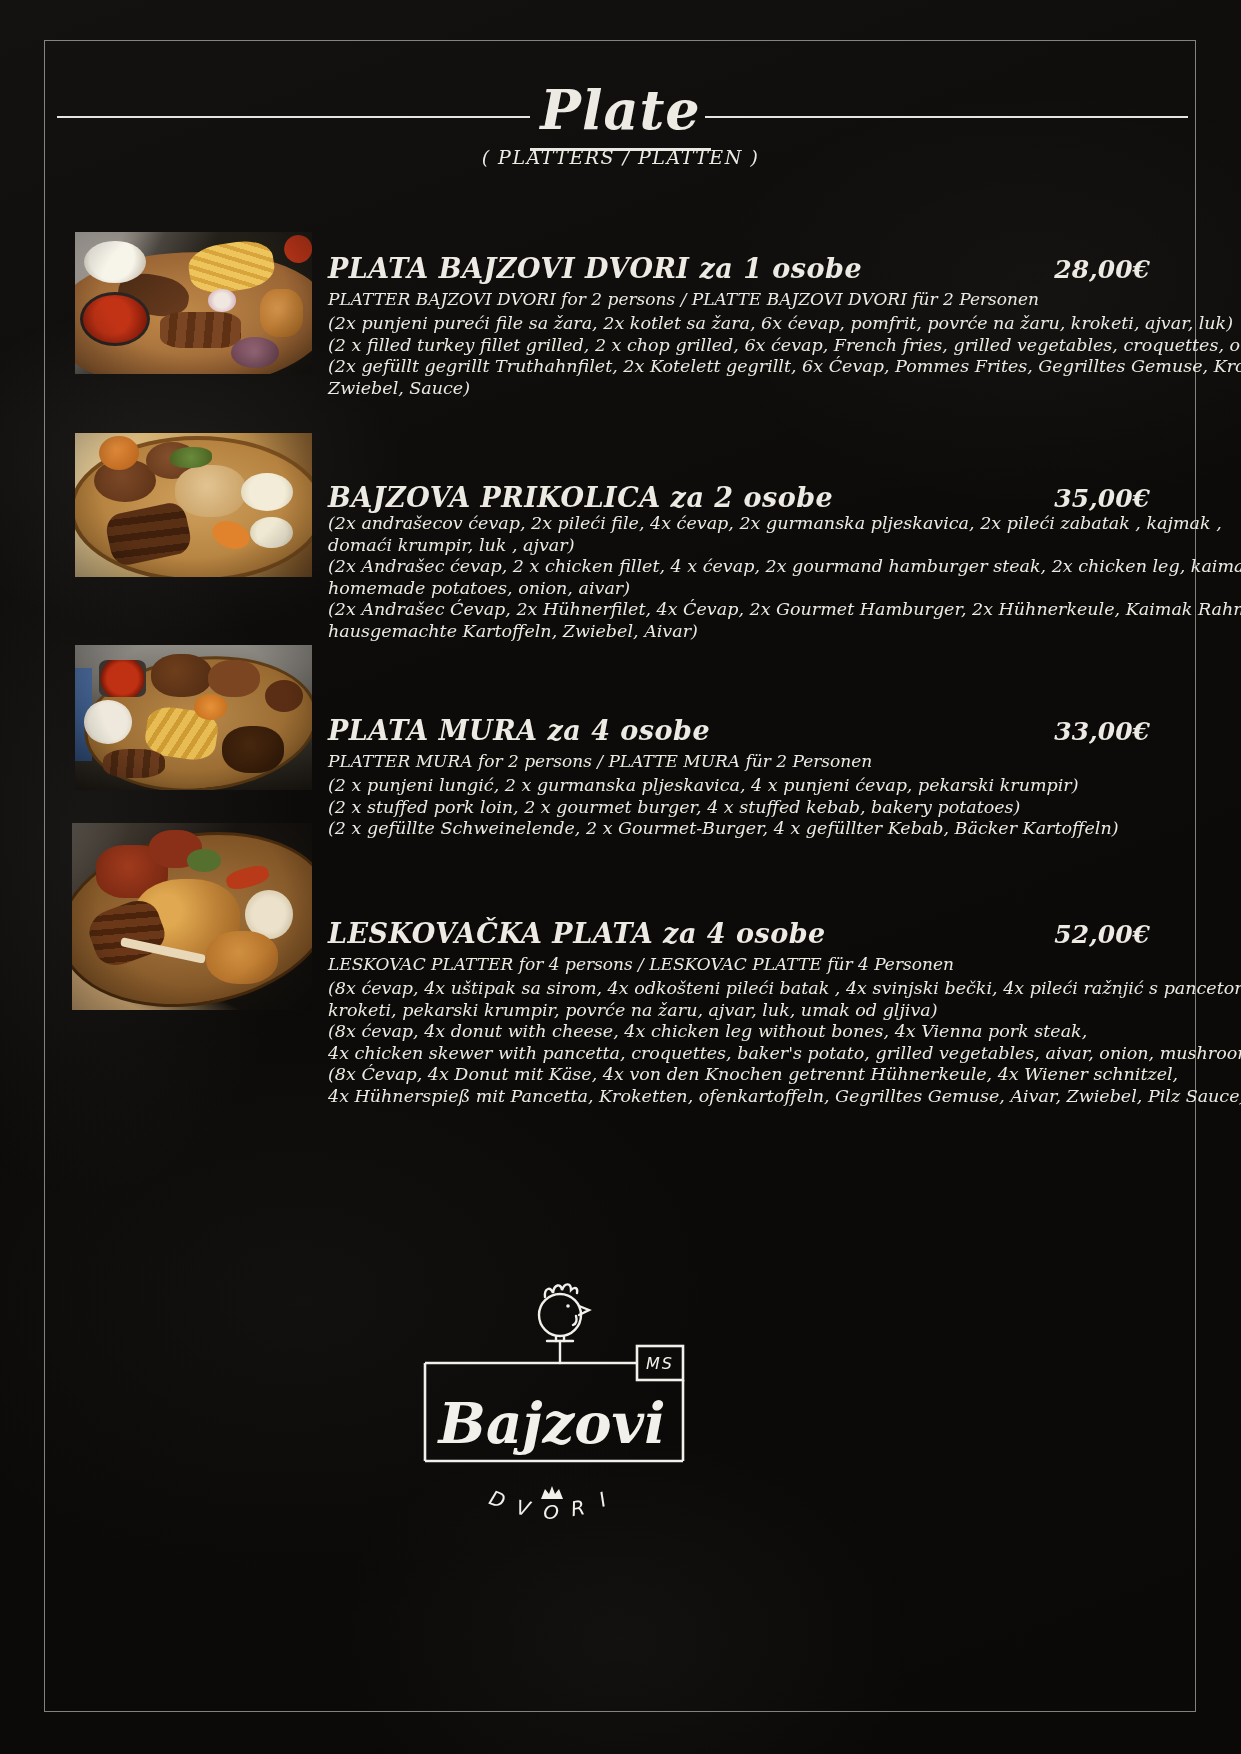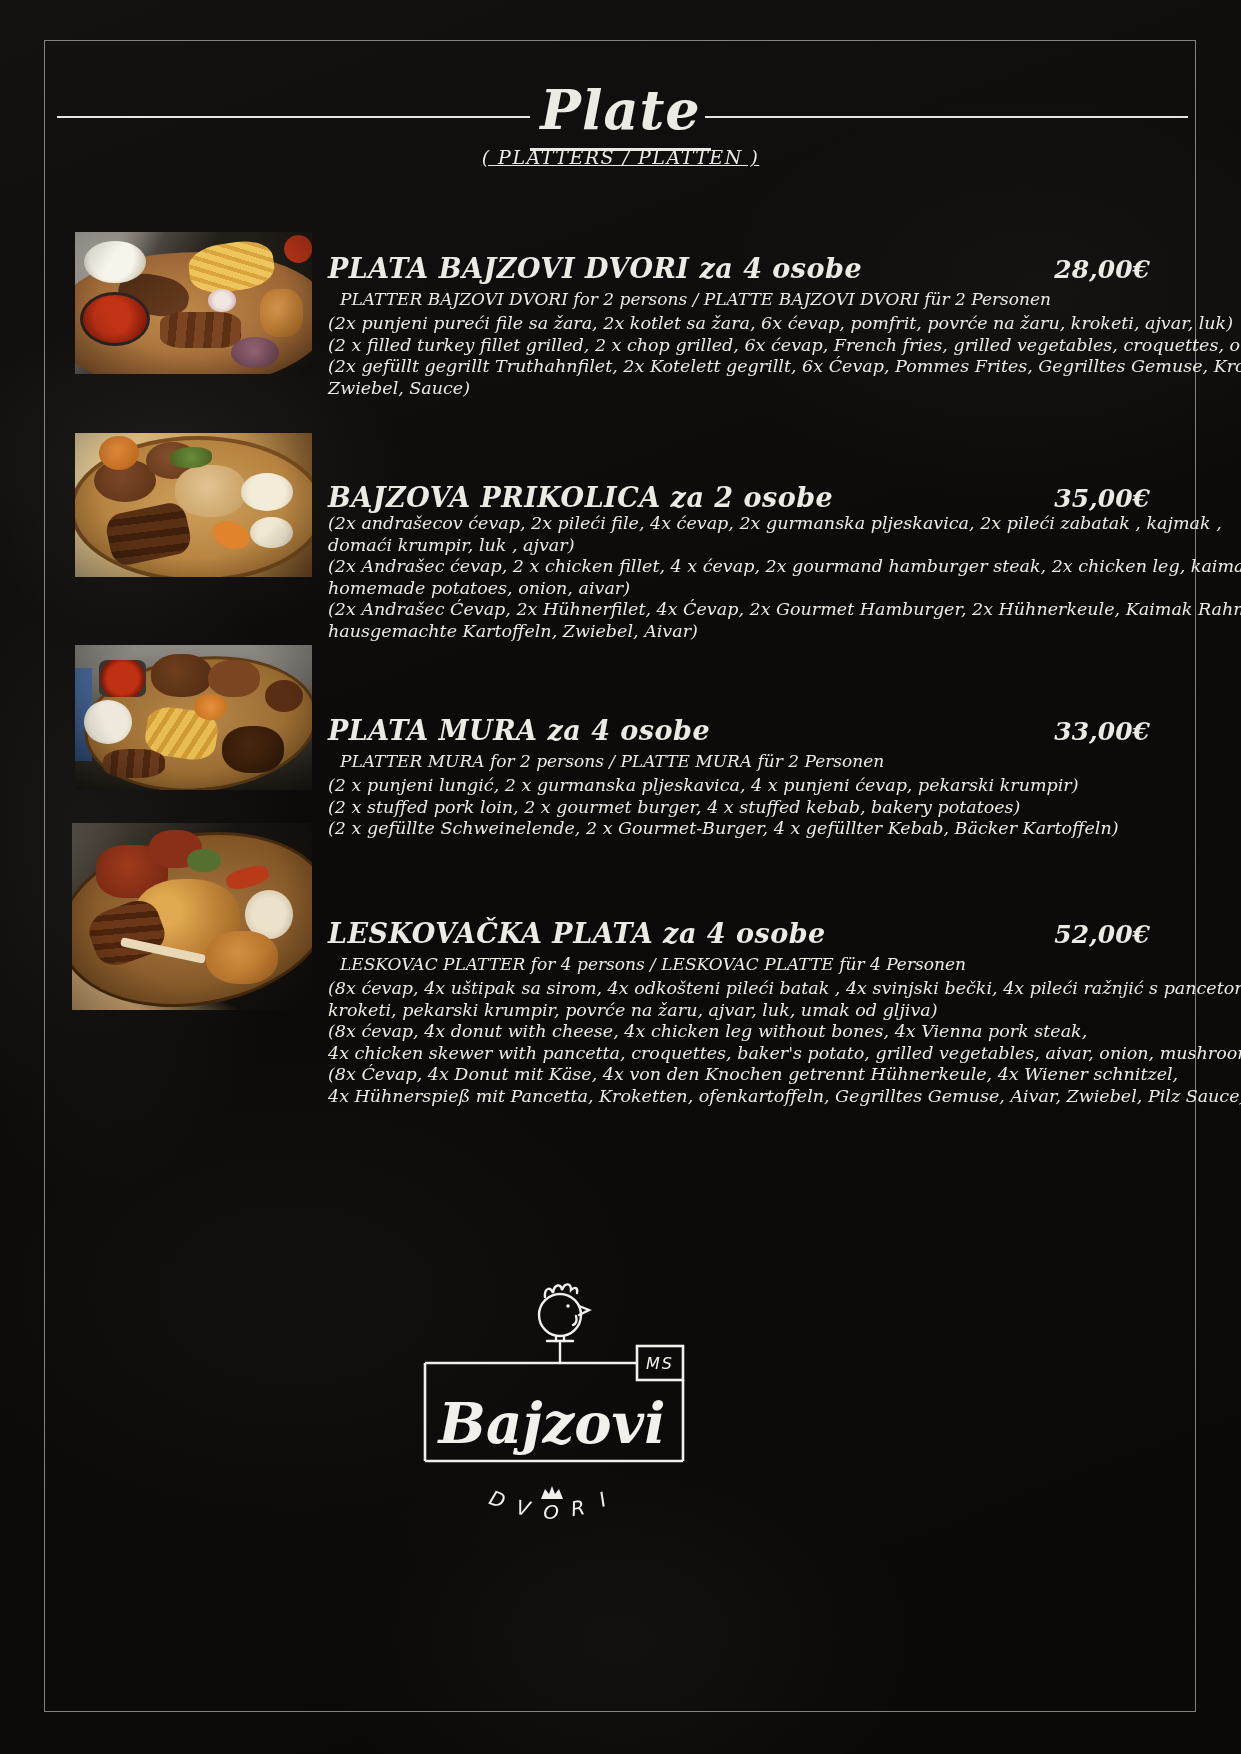--- a/index.html
+++ b/index.html
@@ -17,28 +17,28 @@
   .frame{position:absolute;left:44px;top:40px;width:1150px;height:1670px;
     border:1.5px solid rgba(230,228,222,0.55);pointer-events:none;}
   
   .title{position:absolute;left:0;right:0;top:72px;margin:6px;text-align:center;
     font-size:54px;font-weight:bold;font-style:italic;letter-spacing:1px;}
   .title-inner{display:inline-block;border-bottom:3px solid #e9e7e1;padding:0 10px 6px;}
   .rule{position:absolute;top:116px;height:2px;background:#e6e4de;}
   .rule-left{left:57px;width:473px;}
   .rule-right{left:705px;width:483px;}
   .subtitle{position:absolute;left:0;right:0;top:146px;text-align:center;
-    font-size:19px;letter-spacing:1.5px;text-decoration:underline;}
+    font-size:19px;letter-spacing:1.5px;}
   
   .tblock{position:absolute;left:328px;width:822px;}
   .t1{top:253px}.t2{top:482px}.t3{top:715px}.t4{top:918px}
   .item-head{display:flex;justify-content:space-between;align-items:baseline;}
   .item-name{font-size:27px;line-height:31px;font-weight:bold;margin:0;letter-spacing:0.5px;white-space:nowrap;}
   .price{font-size:25px;font-weight:bold;white-space:nowrap;}
-  .item-sub{font-size:17px;line-height:20px;margin:5px 12px 4px;white-space:nowrap;}
+  .item-sub{font-size:17px;line-height:20px;margin:5px 0 4px;white-space:nowrap;}
   .desc{font-size:17.5px;line-height:21.6px;margin:0;white-space:nowrap;}
   
   .photo{position:absolute;overflow:hidden;background:#1a1713;}
   .photo > div{position:absolute;}
   .photo::after{content:"";position:absolute;inset:0;
     background:radial-gradient(ellipse at 50% 40%, transparent 55%, rgba(0,0,0,0.38));}
   .p1{left:75px;top:232px;width:237px;height:142px;
     background:linear-gradient(115deg,#b9b4ae 0%,#9a948d 16%,#4a443e 30%,#232019 48%,#1a1713 100%);}
   .p1 .board{left:-8%;top:14%;width:116%;height:96%;border-radius:45% 55% 50% 50%;transform:rotate(-4deg);
     background:radial-gradient(ellipse at 45% 45%,#c08a4a,#9a6434 60%,#70451f 88%);}
@@ -180,21 +180,21 @@
     <div class="saus"></div>
     <div class="onion"></div>
     <div class="gold"></div>
     <div class="greens"></div>
     <div class="pepper"></div>
     <div class="stick"></div>
   </div>
 
   <section class="tblock t1">
     <div class="item-head">
-      <h2 class="item-name">PLATA BAJZOVI DVORI za 4 osobe</h2>
+      <h2 class="item-name">PLATA BAJZOVI DVORI za 1 osobe</h2>
       <div class="price">28,00€</div>
     </div>
     <div class="item-sub">PLATTER BAJZOVI DVORI for 2 persons / PLATTE BAJZOVI DVORI für 2 Personen</div>
     <div class="desc">(2x punjeni pureći file sa žara, 2x kotlet sa žara, 6x ćevap, pomfrit, povrće na žaru, kroketi, ajvar, luk)</div>
     <div class="desc">(2 x filled turkey fillet grilled, 2 x chop grilled,  6x ćevap,  French fries, grilled vegetables, croquettes, onion, aivar)</div>
     <div class="desc">(2x gefüllt gegrillt Truthahnfilet, 2x Kotelett gegrillt, 6x Ćevap, Pommes Frites, Gegrilltes Gemuse, Kroketten,</div>
     <div class="desc">Zwiebel, Sauce)</div>
   </section>
 
   <section class="tblock t2">

